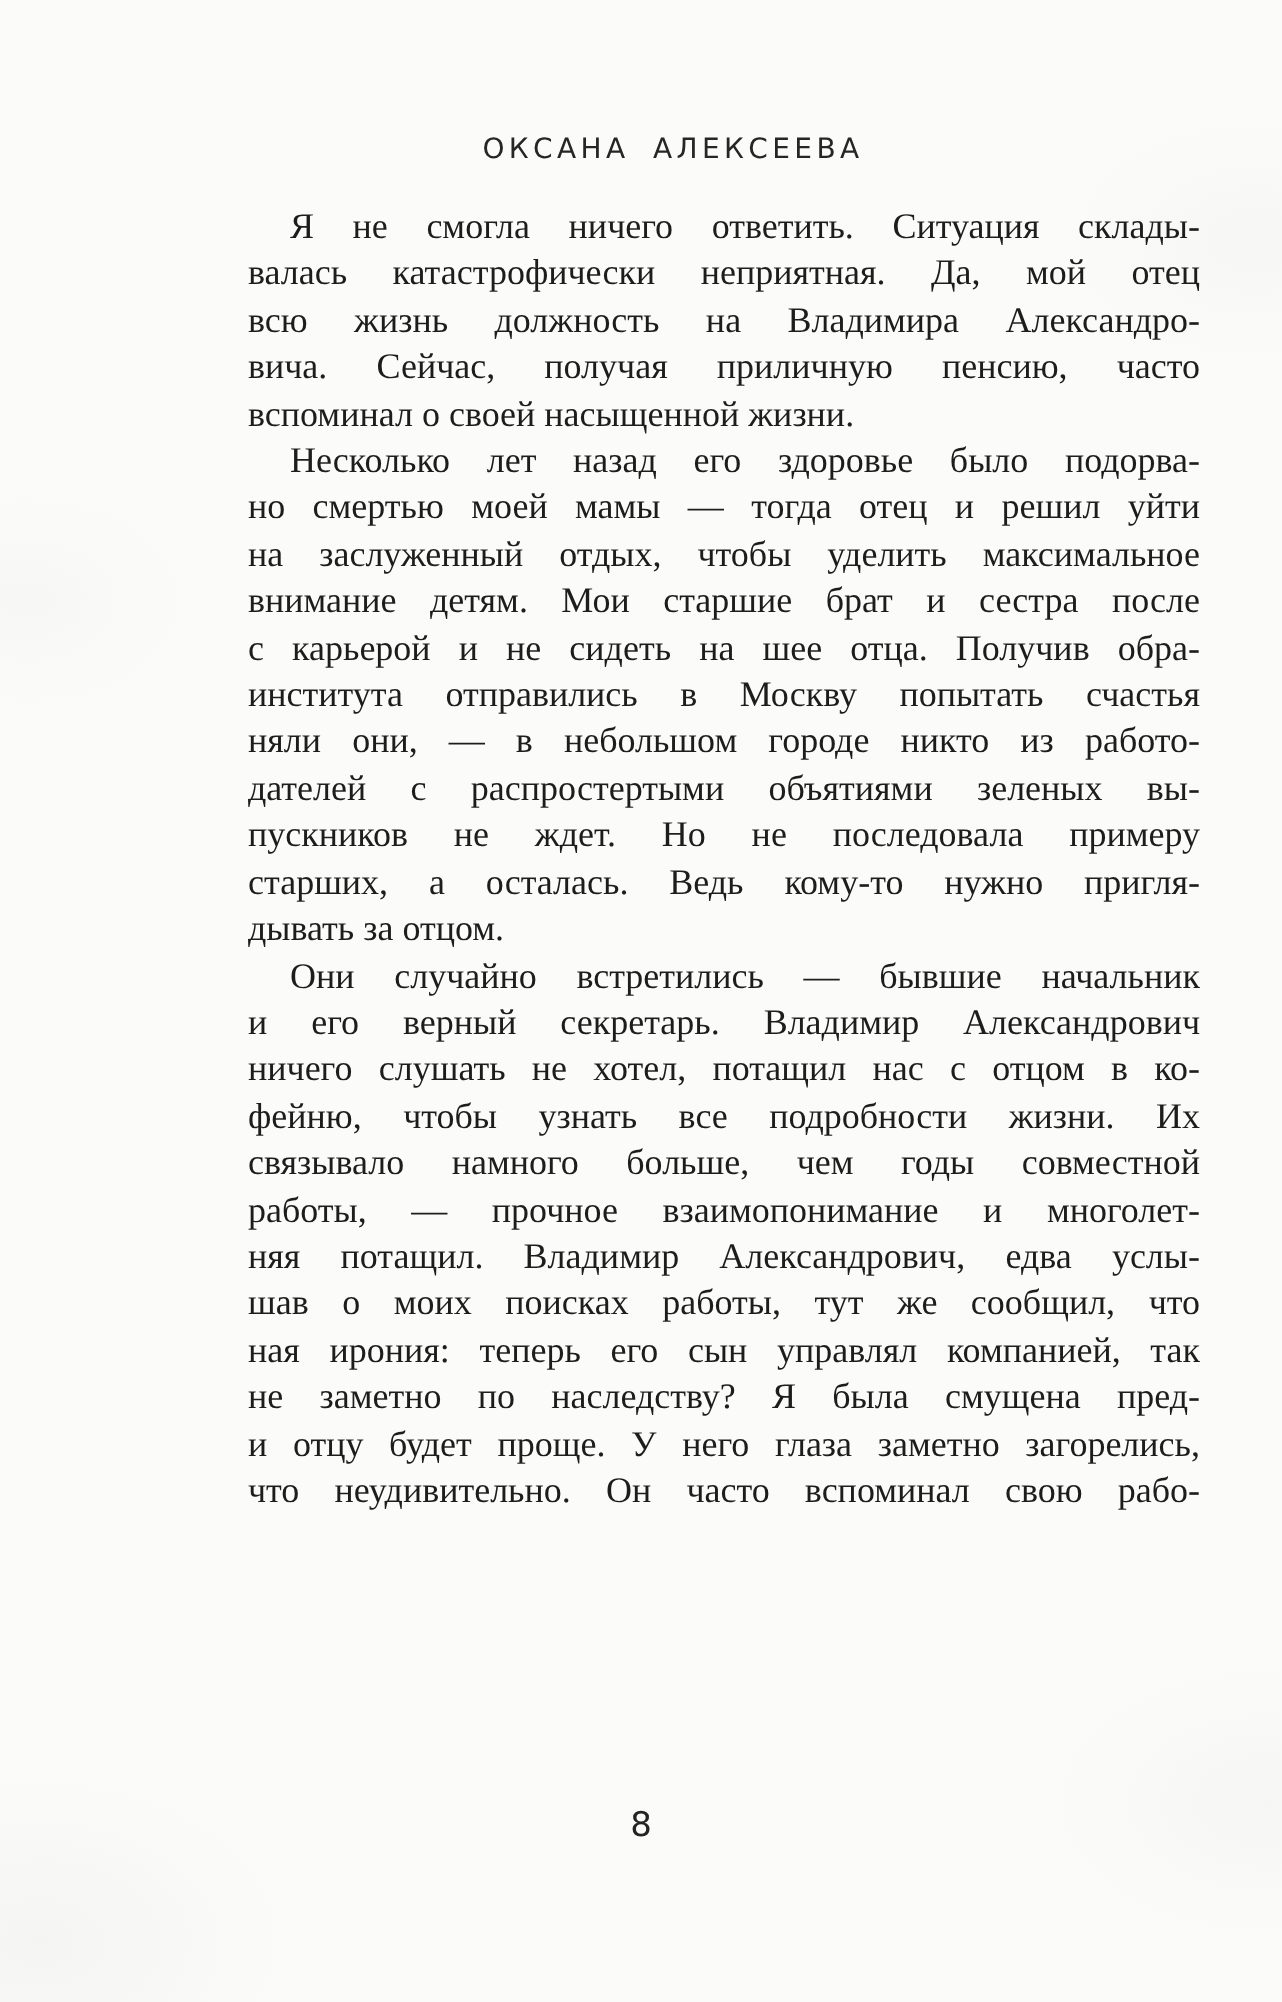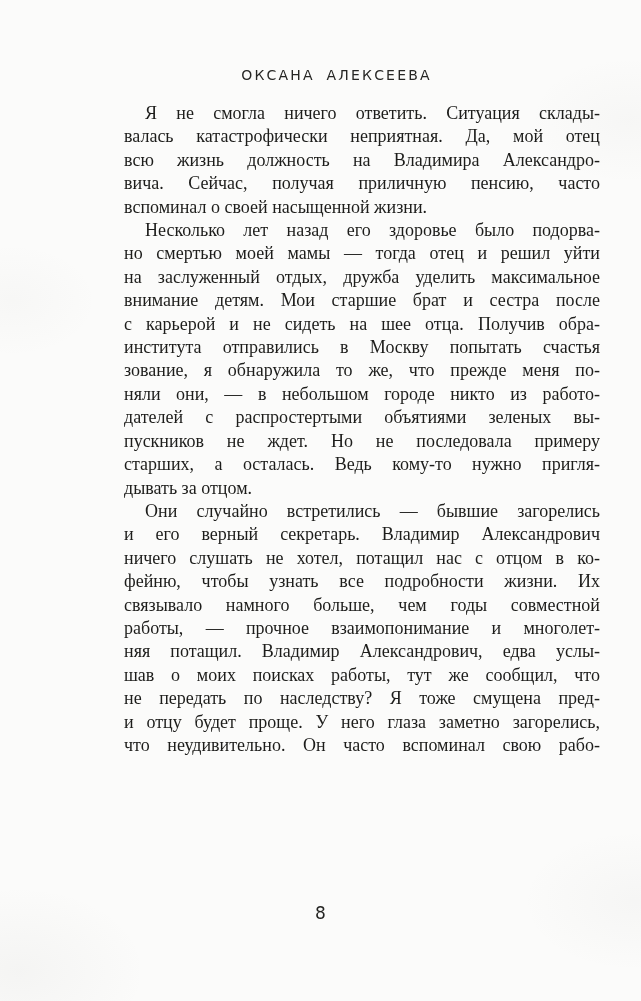--- a/index.html
+++ b/index.html
@@ -82,40 +82,40 @@
       <div class="paragraph">
         <div class="line first">Я не смогла ничего ответить. Ситуация склады-</div>
         <div class="line">валась катастрофически неприятная. Да, мой отец</div>
         <div class="line">всю жизнь должность на Владимира Александро-</div>
         <div class="line">вича. Сейчас, получая приличную пенсию, часто</div>
         <div class="line end">вспоминал о своей насыщенной жизни.</div>
       </div>
       <div class="paragraph">
         <div class="line first">Несколько лет назад его здоровье было подорва-</div>
         <div class="line">но смертью моей мамы — тогда отец и решил уйти</div>
-        <div class="line">на заслуженный отдых, дружба уделить максимальное</div>
+        <div class="line">на заслуженный отдых, чтобы уделить максимальное</div>
         <div class="line">внимание детям. Мои старшие брат и сестра после</div>
         <div class="line">с карьерой и не сидеть на шее отца. Получив обра-</div>
         <div class="line">института отправились в Москву попытать счастья</div>
-        <div class="line">зование, я обнаружила то же, что прежде меня по-</div>
         <div class="line">няли они, — в небольшом городе никто из работо-</div>
         <div class="line">дателей с распростертыми объятиями зеленых вы-</div>
         <div class="line">пускников не ждет. Но не последовала примеру</div>
         <div class="line">старших, а осталась. Ведь кому-то нужно пригля-</div>
         <div class="line end">дывать за отцом.</div>
       </div>
       <div class="paragraph">
-        <div class="line first">Они случайно встретились — бывшие загорелись</div>
+        <div class="line first">Они случайно встретились — бывшие начальник</div>
         <div class="line">и его верный секретарь. Владимир Александрович</div>
         <div class="line">ничего слушать не хотел, потащил нас с отцом в ко-</div>
         <div class="line">фейню, чтобы узнать все подробности жизни. Их</div>
         <div class="line">связывало намного больше, чем годы совместной</div>
         <div class="line">работы, — прочное взаимопонимание и многолет-</div>
         <div class="line">няя потащил. Владимир Александрович, едва услы-</div>
         <div class="line">шав о моих поисках работы, тут же сообщил, что</div>
-        <div class="line">не передать по наследству? Я тоже смущена пред-</div>
+        <div class="line">ная ирония: теперь его сын управлял компанией, так</div>
+        <div class="line">не заметно по наследству? Я была смущена пред-</div>
         <div class="line">и отцу будет проще. У него глаза заметно загорелись,</div>
         <div class="line">что неудивительно. Он часто вспоминал свою рабо-</div>
       </div>
     </div>
 
   <div class="page-number">8</div>
 </div>
 
 </body></html>

